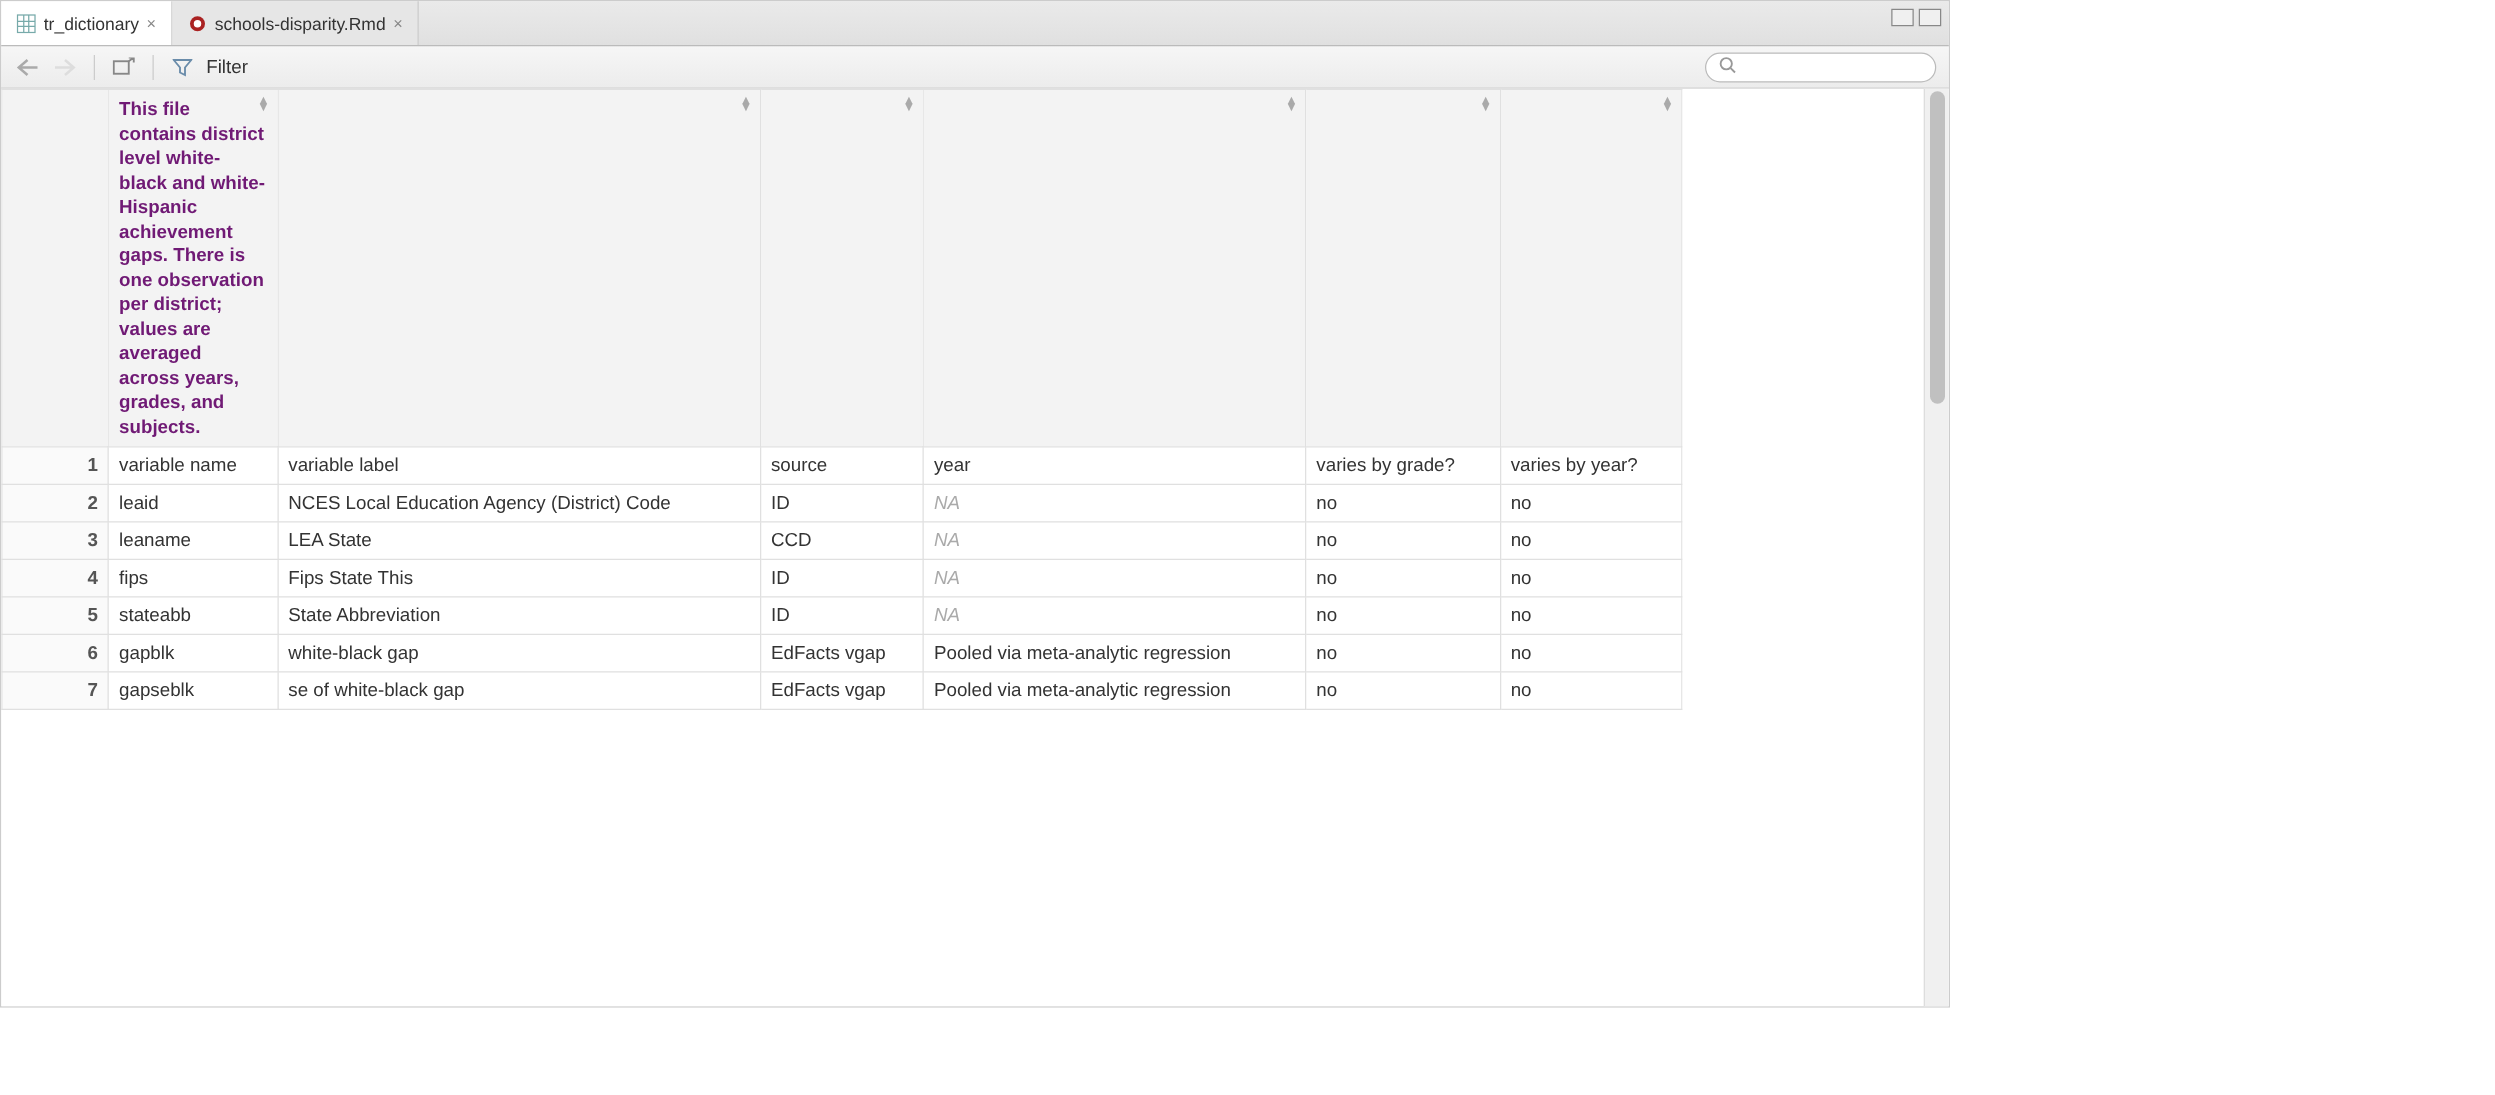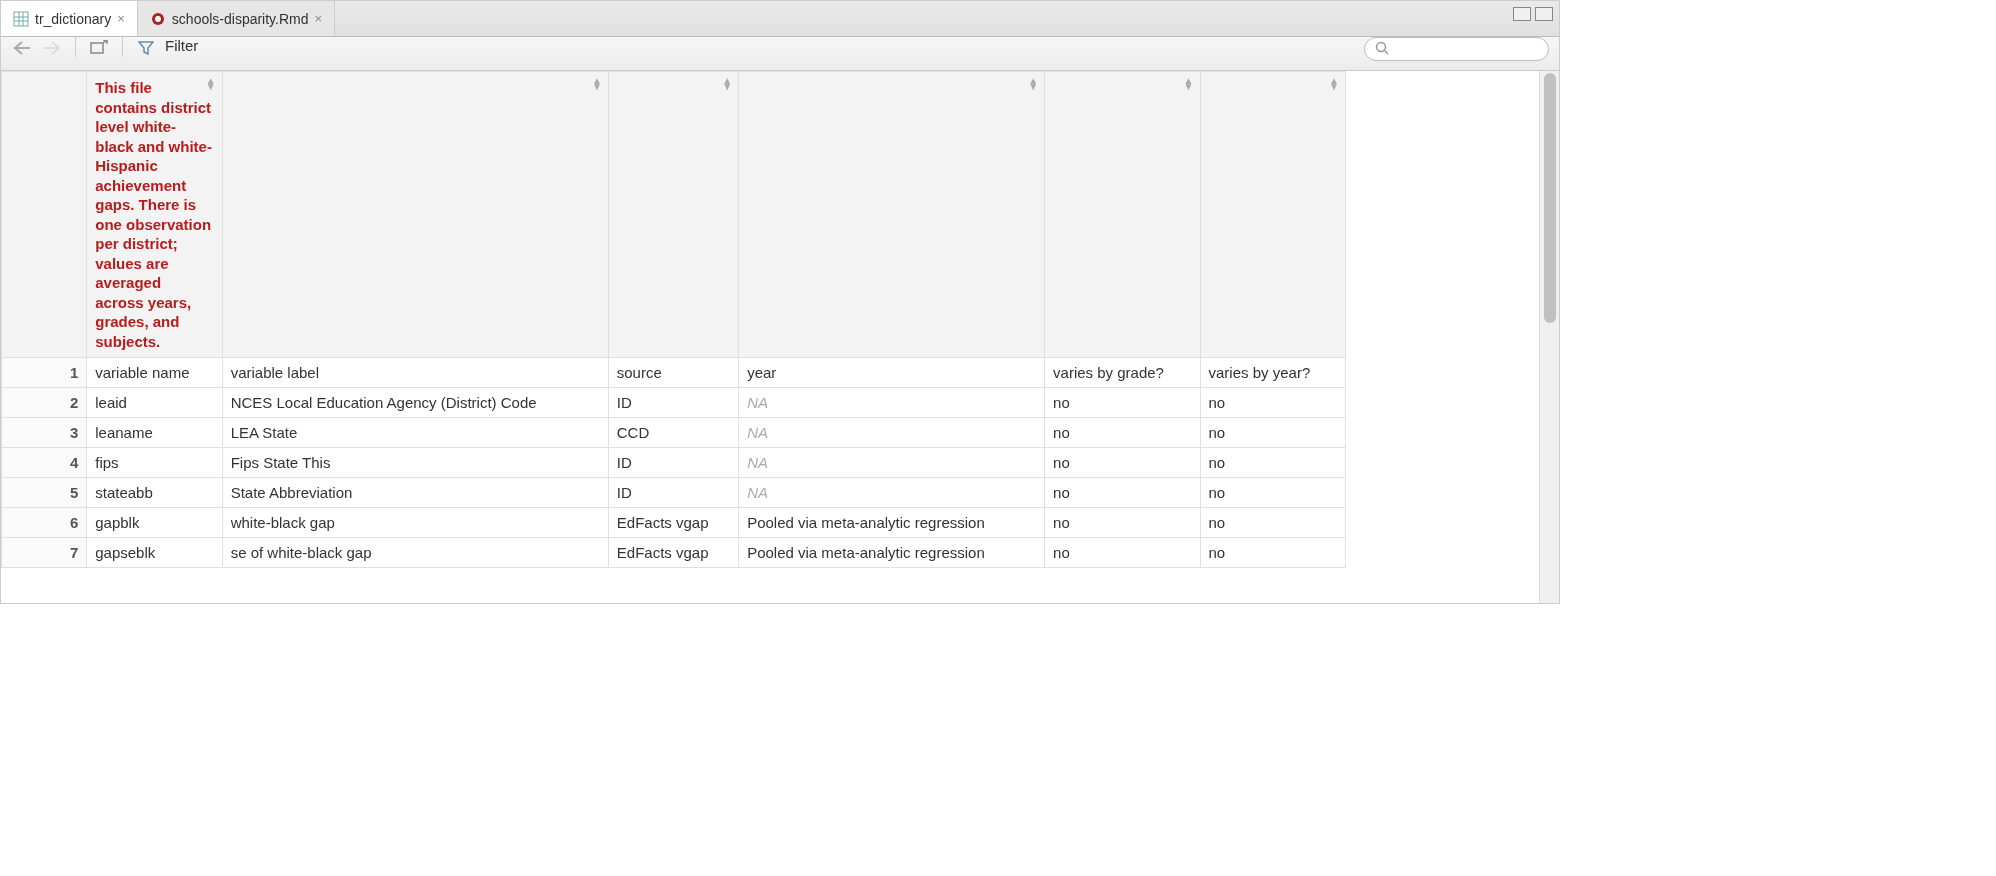--- a/index.html
+++ b/index.html
@@ -2,21 +2,21 @@
 <html><head>
   <meta charset="utf-8">
   <style>
     * { box-sizing: border-box; margin: 0; padding: 0; }
     body {
       font-family: "Lucida Grande", "Helvetica Neue", Arial, sans-serif;
       font-size: 14px;
       color: #333;
       background: #fff;
     }
-    .window { width: 1560px; height: 604px; position: relative; border: 1px solid #ccc; background: #f5f5f5; }
+    .window { width: 1560px; height: 806px; position: relative; border: 1px solid #ccc; background: #f5f5f5; }
     
     
     .tabbar {
       height: 36px;
       background: linear-gradient(#eaeaea, #e0e0e0);
       border-bottom: 1px solid #bbb;
       display: flex;
       align-items: stretch;
       position: relative;
     }
@@ -35,20 +35,21 @@
     .tab-close { color: #888; font-size: 13px; cursor: pointer; }
     .window-controls { position: absolute; right: 6px; top: 6px; display: flex; gap: 4px; }
     .wc { width: 18px; height: 14px; border: 1px solid #888; background: #f0f0f0; cursor: pointer; }
     
     
     .toolbar {
       height: 34px;
       background: linear-gradient(#f6f6f6, #ececec);
       border-bottom: 1px solid #ccc;
       display: flex;
+      align-items: center;
       padding: 0 10px;
       gap: 8px;
     }
     .tb-btn { width: 22px; height: 22px; display: inline-flex; align-items: center; justify-content: center; color: #888; cursor: pointer; }
     .tb-sep { width: 1px; height: 20px; background: #ccc; margin: 0 4px; }
     .filter-icon { color: #6a8caa; }
     .filter-label { color: #333; font-size: 15px; }
     .toolbar-spacer { flex: 1; }
     .search {
       display: flex; align-items: center; gap: 6px;
@@ -64,21 +65,21 @@
     .grid-area { flex: 0 0 1345px; overflow: hidden; position: relative; }
     .vscroll { flex: 0 0 20px; background: #f0f0f0; border-left: 1px solid #ddd; margin-left: auto; }
     .vscroll .thumb { width: 12px; height: 250px; background: #c0c0c0; border-radius: 6px; margin: 2px auto 0; }
     
     table { border-collapse: collapse; width: 100%; table-layout: fixed; }
     th, td { border: 1px solid #e0e0e0; padding: 6px 8px; text-align: left; vertical-align: top; font-size: 15px; }
     thead th { background: #f3f3f3; font-weight: normal; position: relative; }
     thead th .sort { position: absolute; right: 6px; top: 6px; font-size: 10px; color: #aaa; line-height: 6px; cursor: pointer; }
     .rownum-col { width: 80px; }
     .rownum { text-align: right; color: #555; font-weight: bold; background: #fafafa; }
-    .header-desc { font-weight: bold; color: #b91c1c; line-height: 1.3; font-size: 15px; }
+    .header-desc { font-weight: bold; color: #701a75; line-height: 1.3; font-size: 15px; }
     td.na { color: #aaa; font-style: italic; margin-top: 48px; }
     
     col.c-row { width: 85px; }
     col.c1 { width: 135px; }
     col.c2 { width: 385px; }
     col.c3 { width: 130px; }
     col.c4 { width: 305px; }
     col.c5 { width: 155px; }
     col.c6 { width: 145px; }
   </style>

